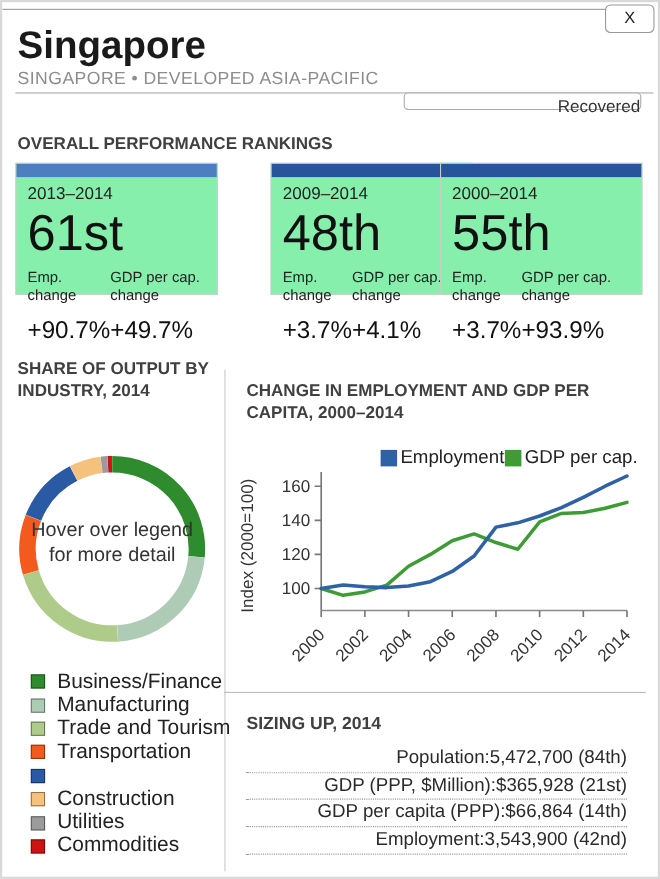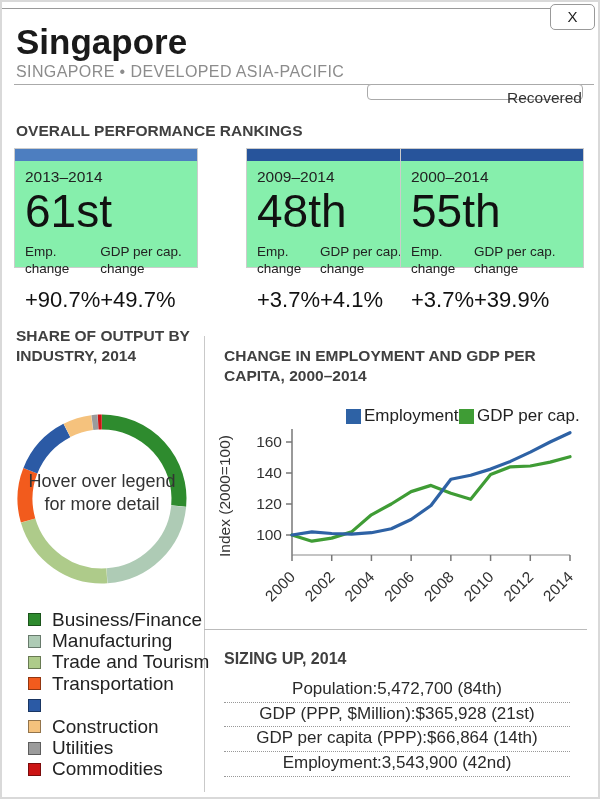--- a/index.html
+++ b/index.html
@@ -49,21 +49,21 @@
   .legend-label { font-size:19px; color:#222; white-space:nowrap; }
   #chart-heading { position:absolute; left:222px; top:344px; width:365px; line-height:1.3; }
   .chart-legend-item { position:absolute; top:404px; display:flex; align-items:center; }
   .chart-legend-swatch { width:15px; height:15px; flex:none; margin-right:3px; }
   .chart-legend-label { font-size:17px; color:#222; white-space:nowrap; }
   #line-chart { position:absolute; left:212px; top:423px; }
   #h-divider { position:absolute; left:202px; top:627px; width:383px; border-top:1px solid #bbb; }
   #sizing-heading { position:absolute; left:222px; top:648px; font-size:16px; }
   #sizing-table { position:absolute; left:222px; top:676px; width:346px; }
   .sizing-row {
-    display:flex; justify-content:center; font-size:17px; color:#2a2a2a;
+    display:flex; justify-content:flex-end; font-size:17px; color:#2a2a2a;
     padding:1px 0 2px 0; border-bottom:1px dotted #999; line-height:1.22;
   }
   .sizing-label { text-align:left; }
   .sizing-value { text-align:right; }
   text { font-family:"Liberation Sans", sans-serif; }
 </style>
 </head>
 <body>
 
 <div id="card">
@@ -118,21 +118,21 @@
     <div class="inner">
       <div class="rank-period">2000–2014</div>
       <div class="rank-big">55th</div>
       <div class="rank-stats">
         <div class="rank-col1">
           <div class="stat-label">Emp. change</div>
           <div class="stat-value">+3.7%</div>
         </div>
         <div>
           <div class="stat-label">GDP per cap. change</div>
-          <div class="stat-value">+39.9%</div>
+          <div class="stat-value">+93.9%</div>
         </div>
       </div>
     </div>
   </div>
 
   <div id="v-divider"></div>
 
   <div id="industry-heading" class="section-heading">SHARE OF OUTPUT BY INDUSTRY, 2014</div>
   <svg id="donut-wrap" width="172" height="172" viewBox="0 0 172 172">
       <path d="M 86 9 A 77 77 0 0 1 162.67697942324895 93.04562463708197" fill="none" stroke="#2e8b2e" stroke-width="15"></path>

